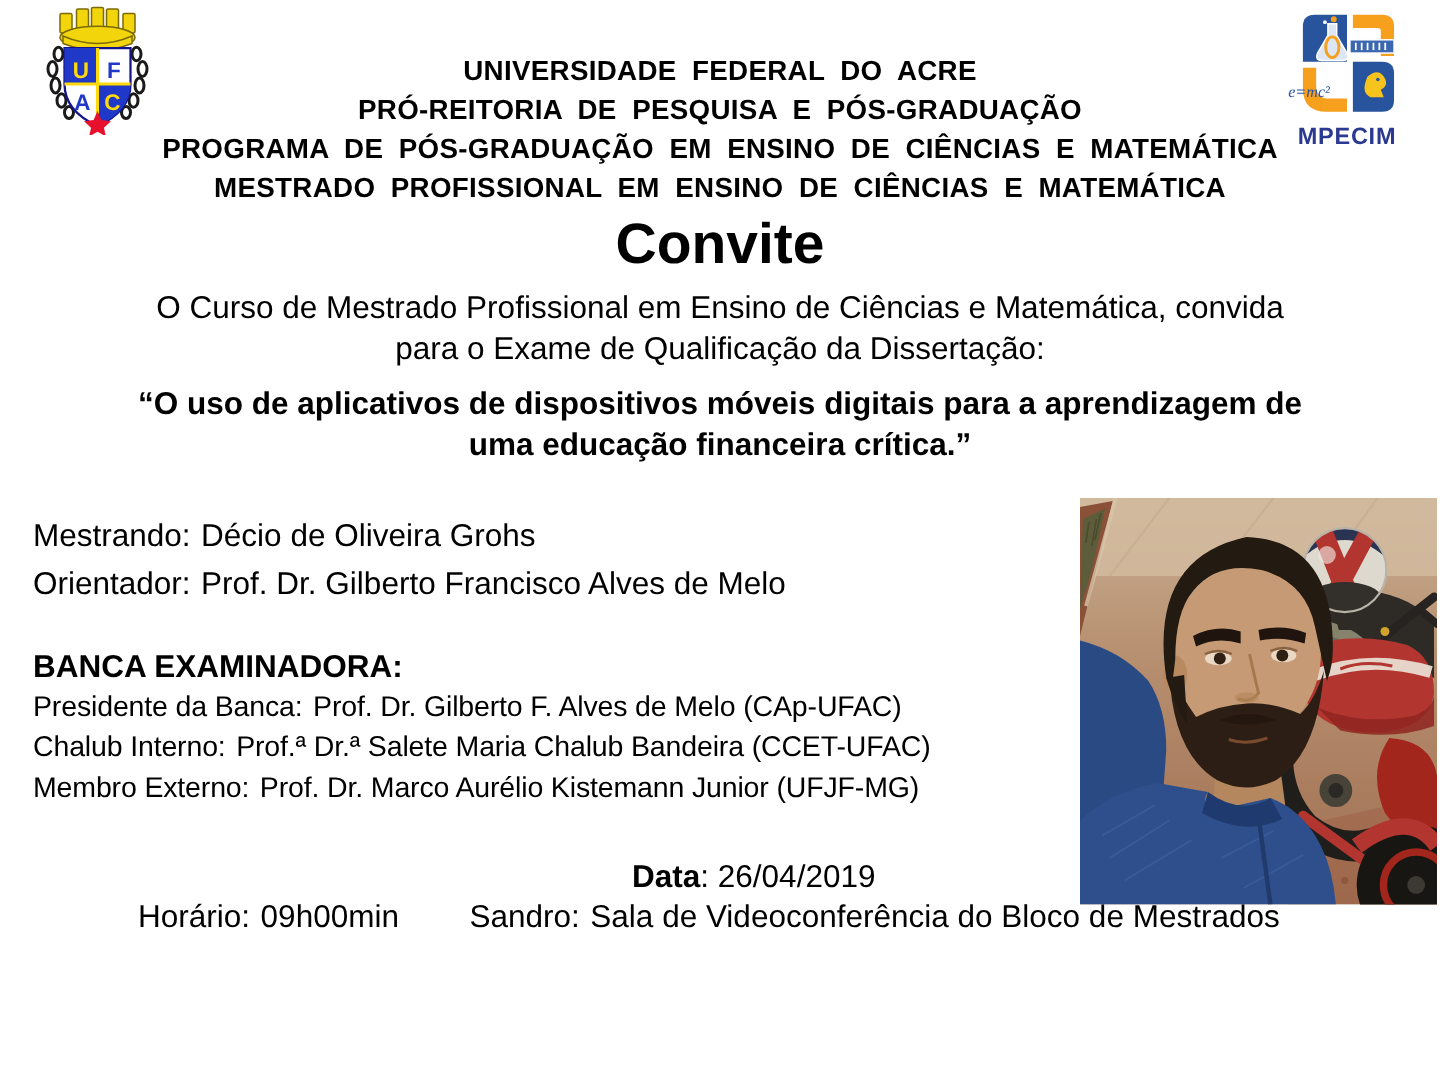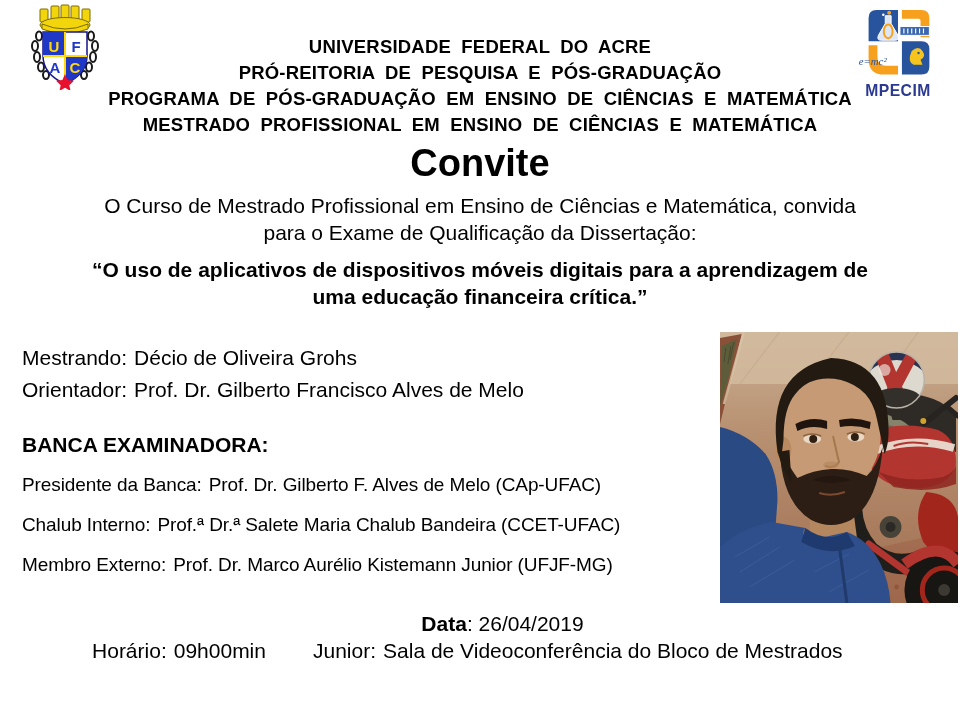--- a/index.html
+++ b/index.html
@@ -14,21 +14,21 @@
   
   .title { text-align:center; font-size:38px; font-weight:bold;
     margin:2px 0 0 0; line-height:46px; }
   .intro { text-align:center; font-size:21px; line-height:27px; margin-top:6px; }
   .quote { text-align:center; font-size:21px; font-weight:bold; line-height:27px; margin-top:10px; }
   
   .left-col { margin:34px 0 0 22px; font-size:21px; }
   .line { line-height:27px; }
   .orientador { margin-top:5px; }
   .banca-heading { font-weight:bold; margin-top:28px; font-size:21px; line-height:27px; }
-  .banca-line { font-size:19px; margin-top:14px; line-height:26px; letter-spacing:-.1px; }
+  .banca-line { font-size:19px; margin-top:1px; line-height:26px; letter-spacing:-.1px; }
   .lbl { font-weight:normal; margin-right:7px; }
   
   .schedule { margin:32px 0 0 45px; font-size:21px; line-height:27px;text-align:center; }
   .sched-row2 { display:flex; }
   .horario-cell { width:268px; }
   b { font-weight:bold; }
   
   .crest { position:absolute; left:24px; top:2px; width:82px; height:88px; }
   .mpecim { position:absolute; left:856px; top:4px; width:84px; height:98px; }
   .photo { position:absolute; left:720px; top:332px; width:238px; height:271px; z-index:1; }
@@ -153,21 +153,21 @@
 
   <div class="schedule">
     <div>
       <b>Data</b><span>: 26/04/2019</span>
     </div>
     <div class="sched-row2">
       <div class="horario-cell">
         <span class="lbl">Horário:</span><span>09h00min</span>
       </div>
       <div>
-        <span class="lbl">Junior:</span><span>Sala de Videoconferência do Bloco de Mestrados</span>
+        <span class="lbl">Sandro:</span><span>Sala de Videoconferência do Bloco de Mestrados</span>
       </div>
     </div>
   </div>
 
   <div class="photo" role="img" aria-label="Selfie of the mestrando (dark hair and beard, blue jacket) beside a red motorcycle with a helmet, on a dirt road">
     <svg viewBox="0 0 240 271" preserveAspectRatio="none">
       <defs>
         <linearGradient id="road" x1="0" y1="0" x2="0" y2="1">
           <stop offset="0" stop-color="#cbb096"></stop>
             <stop offset=".35" stop-color="#b89272"></stop>

